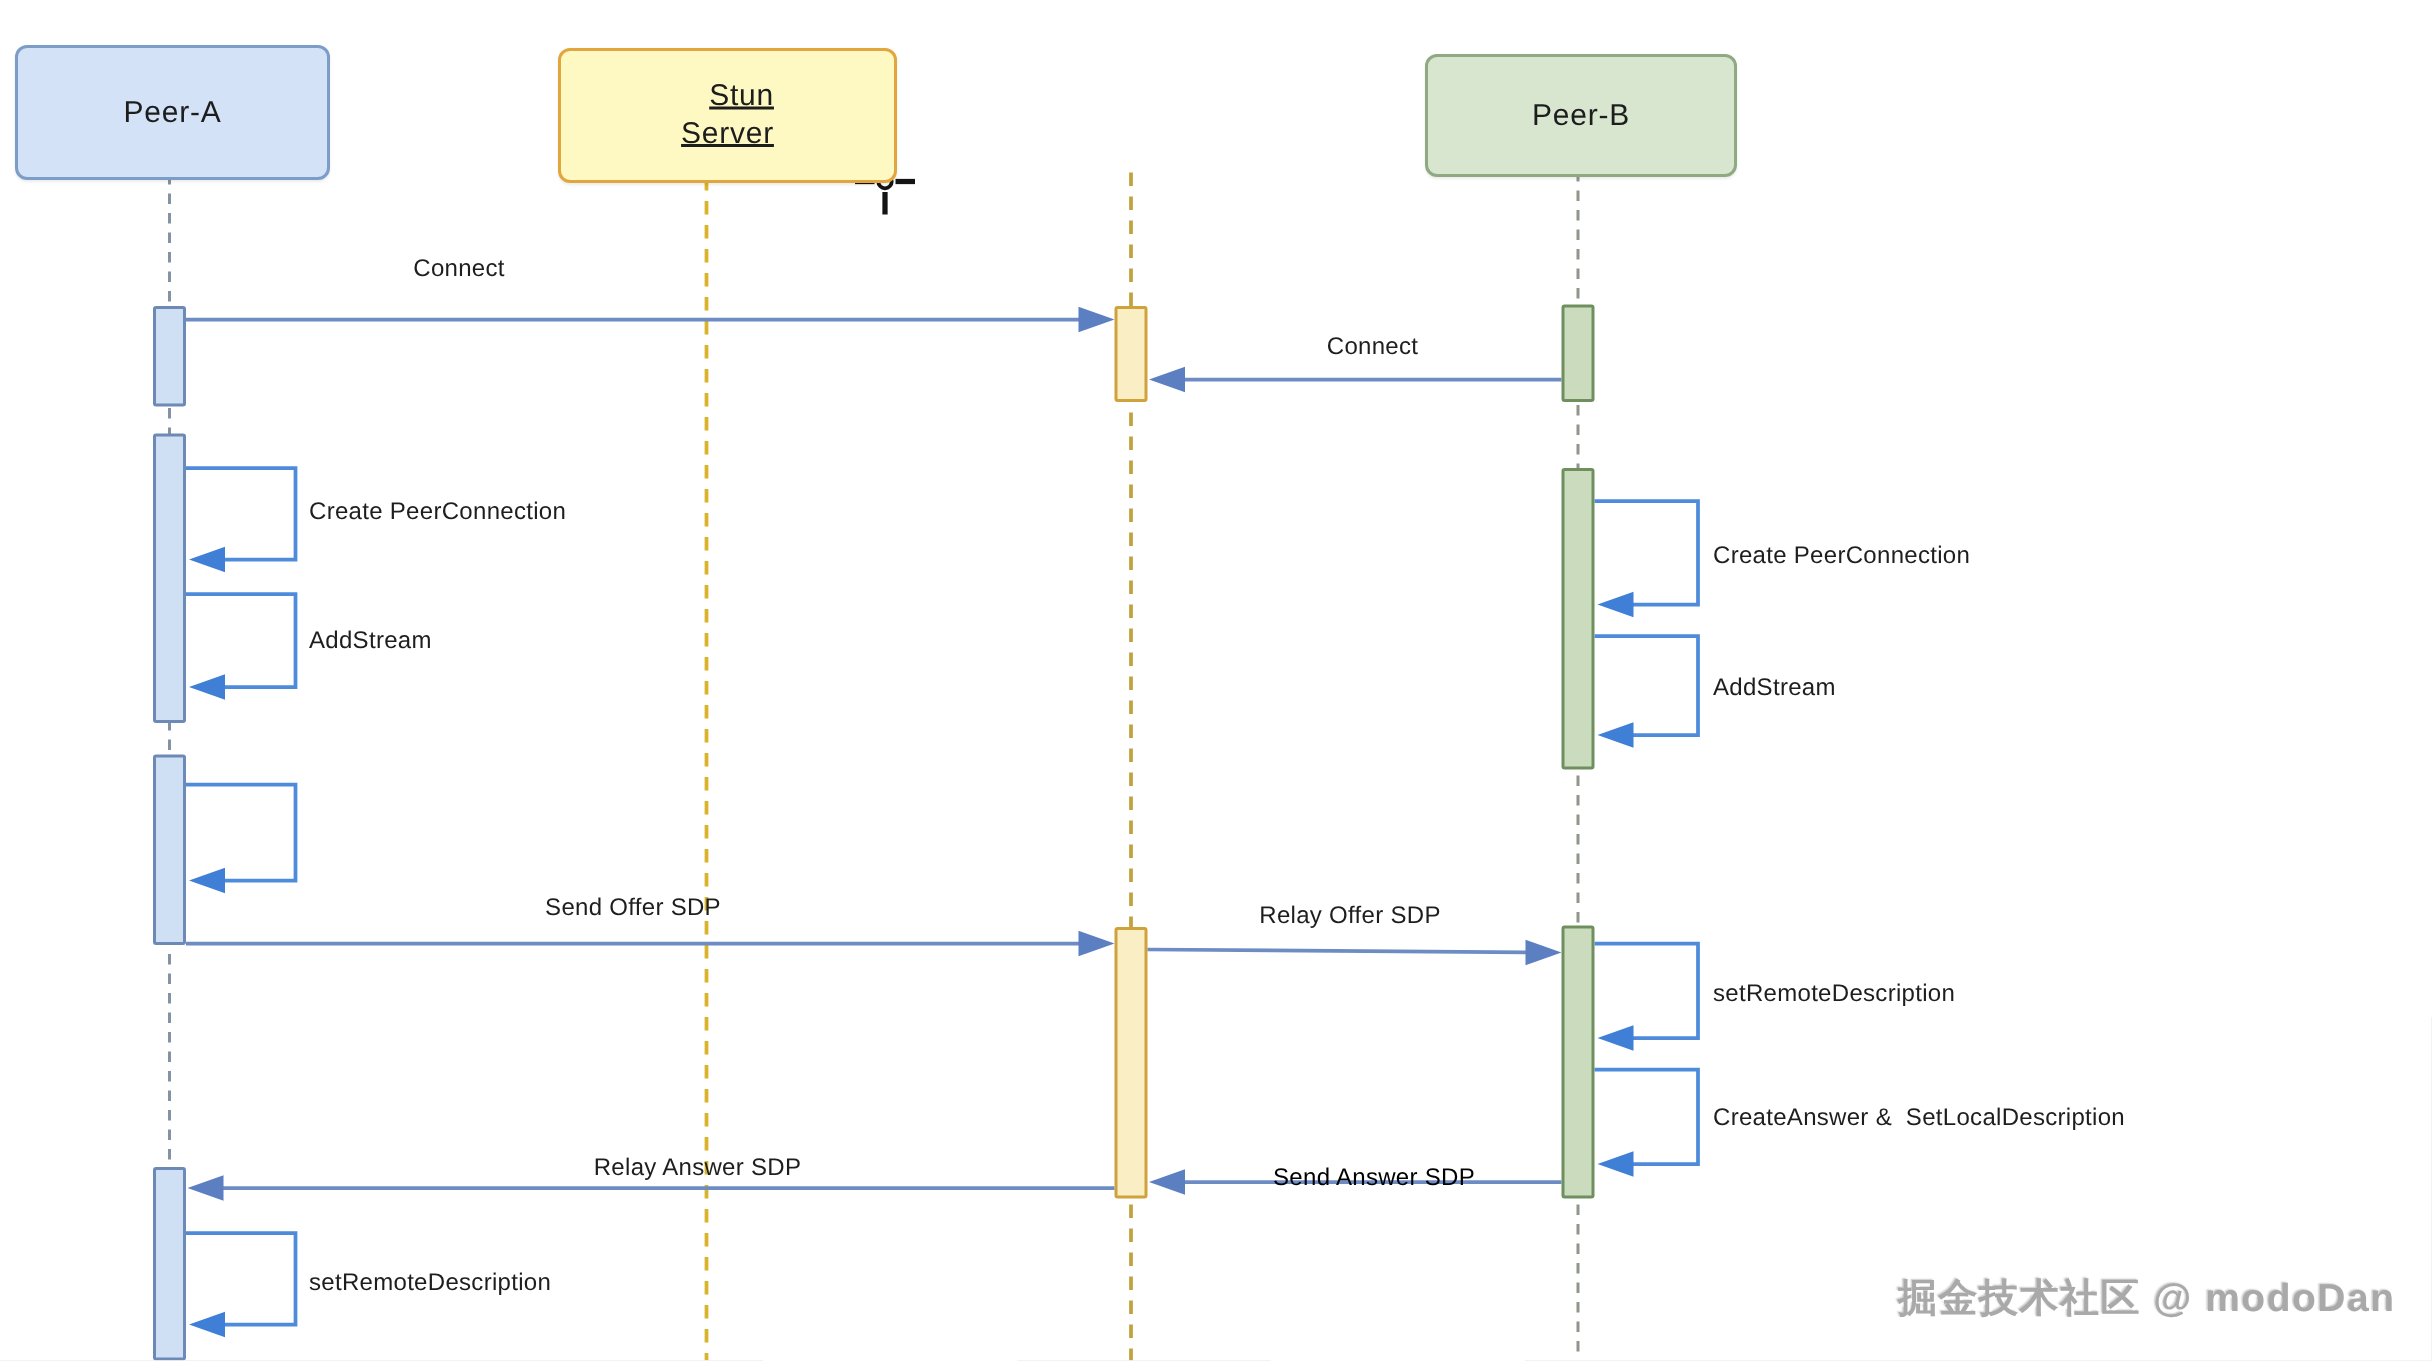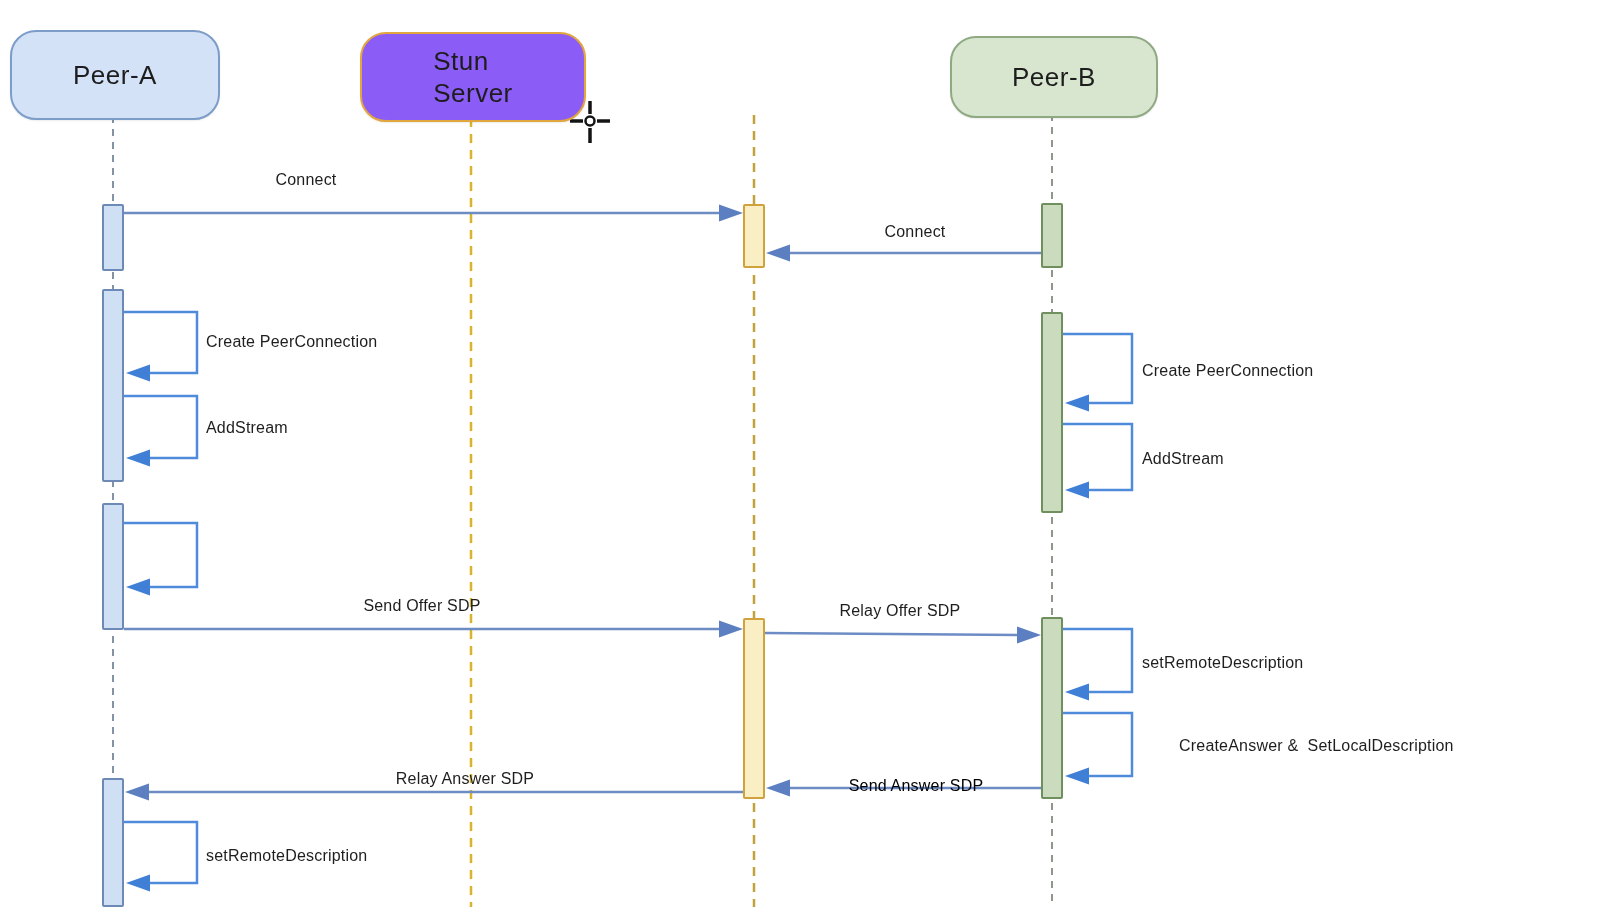--- a/index.html
+++ b/index.html
@@ -3,22 +3,22 @@
 <meta charset="utf-8">
 <style>
   html,body{margin:0;padding:0;background:#e9e9e9;}
   #canvas{
     position:relative;width:1621px;height:907px;background:#ffffff;
     overflow:hidden;font-family:"Liberation Sans",sans-serif;
   }
   #canvas svg{position:absolute;left:0;top:0;}
   .actor-box{
     position:absolute;display:flex;align-items:center;justify-content:center;
-    border:2.5px solid #999;border-radius:26px;
-    font-size:26px;color:#1d1d1d;text-align:left;line-height:1.25;
+    border:2.5px solid #999;border-radius:8px;
+    font-size:20px;color:#1d1d1d;text-align:right;line-height:1.25;
     white-space:pre-line;letter-spacing:.5px;
     box-shadow:0 1px 2px rgba(0,0,0,0.08);
   }
   .bar{
     position:absolute;width:22px;border:2px solid #888;border-radius:2px;
     box-sizing:border-box;
   }
   .label{
     position:absolute;font-size:16px;color:#1e1e1e;white-space:pre;
     letter-spacing:.2px;
@@ -94,32 +94,33 @@
     <g transform="translate(590,121)" stroke="#141414" stroke-width="3.5" fill="none">
       <line x1="-20" y1="0" x2="-7" y2="0"></line>
       <line x1="7" y1="0" x2="20" y2="0"></line>
       <line x1="0" y1="-20" x2="0" y2="-7"></line>
       <line x1="0" y1="7" x2="0" y2="22"></line>
       <circle cx="0" cy="0" r="4.5" stroke-width="2.5" fill="#ffffff"></circle>
     </g>
   </svg>
 
   <div class="actor-box" style="left: 10px; top: 30px; width: 206px; height: 86px; background: rgb(211, 226, 246); border-color: rgb(125, 157, 201);"><span>Peer-A</span></div>
-  <div class="actor-box" style="left: 360px; top: 32px; width: 222px; height: 86px; background: #8b5cf6; border-color: rgb(226, 166, 62);"><span>Stun
+  <div class="actor-box" style="left: 372px; top: 32px; width: 222px; height: 86px; background: #fef9c3; border-color: rgb(226, 166, 62); text-decoration: underline;"><span>Stun
 Server</span></div>
   <div class="actor-box" style="left: 950px; top: 36px; width: 204px; height: 78px; background: rgb(216, 230, 208); border-color: rgb(143, 169, 131);"><span>Peer-B</span></div>
 
   <div class="label centered" style="left: 306px; top: 180px; color: rgb(30, 30, 30);">Connect</div>
   <div class="label centered" style="left: 915px; top: 232px; color: rgb(30, 30, 30);">Connect</div>
   <div class="label loopside" style="left: 206px; top: 342px; color: rgb(30, 30, 30);">Create PeerConnection</div>
   <div class="label loopside" style="left: 206px; top: 428px; color: rgb(30, 30, 30);">AddStream</div>
   <div class="label loopside" style="left: 1142px; top: 371px; color: rgb(30, 30, 30);">Create PeerConnection</div>
   <div class="label loopside" style="left: 1142px; top: 459px; color: rgb(30, 30, 30);">AddStream</div>
   <div class="label centered" style="left: 422px; top: 606px; color: rgb(30, 30, 30);">Send Offer SDP</div>
   <div class="label centered" style="left: 900px; top: 611px; color: rgb(30, 30, 30);">Relay Offer SDP</div>
   <div class="label loopside" style="left: 1142px; top: 663px; color: rgb(30, 30, 30);">setRemoteDescription</div>
-  <div class="label loopside" style="left: 1142px; top: 746px; color: rgb(30, 30, 30); margin-left: 37px;">CreateAnswer &amp;  SetLocalDescription</div>
+  <div class="label loopside" style="left: 1142px; top: 746px; color: rgb(30, 30, 30);">CreateAnswer &amp;  SetLocalDescription</div>
   <div class="label centered" style="left: 916px; top: 766px; color: #000000; margin-top: 20px;">Send Answer SDP</div>
   <div class="label centered" style="left: 465px; top: 779px; color: rgb(30, 30, 30);">Relay Answer SDP</div>
   <div class="label loopside" style="left: 206px; top: 856px; color: rgb(30, 30, 30);">setRemoteDescription</div>
 
+  <div id="watermark">掘金技术社区 @ modoDan</div>
 
 </div>
 
 </body></html>

